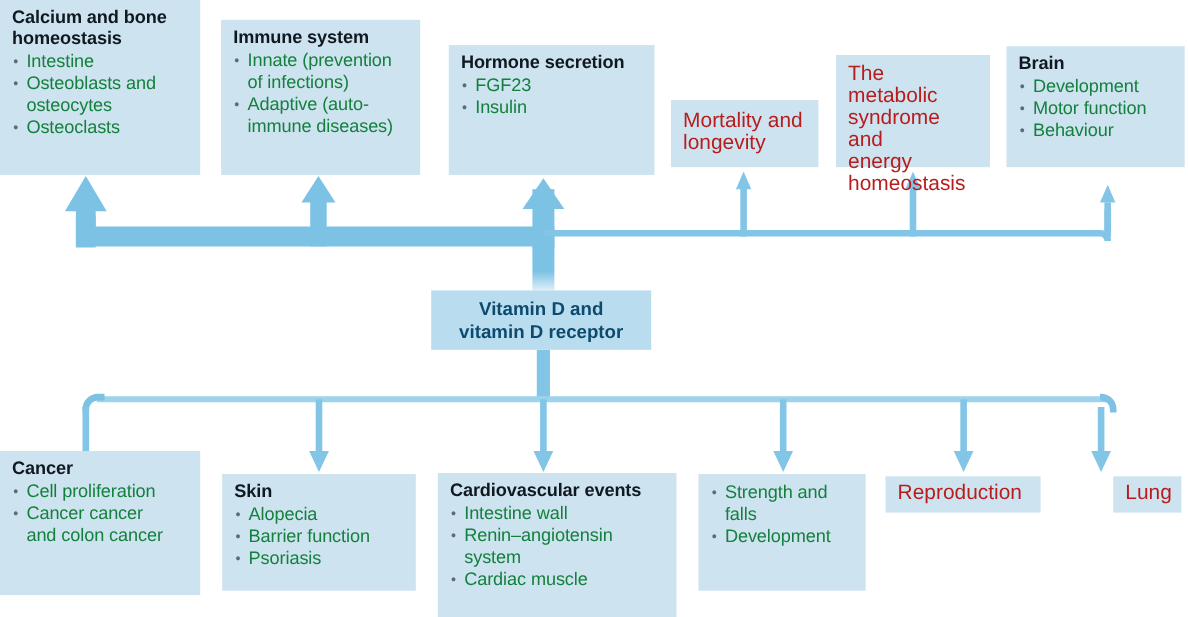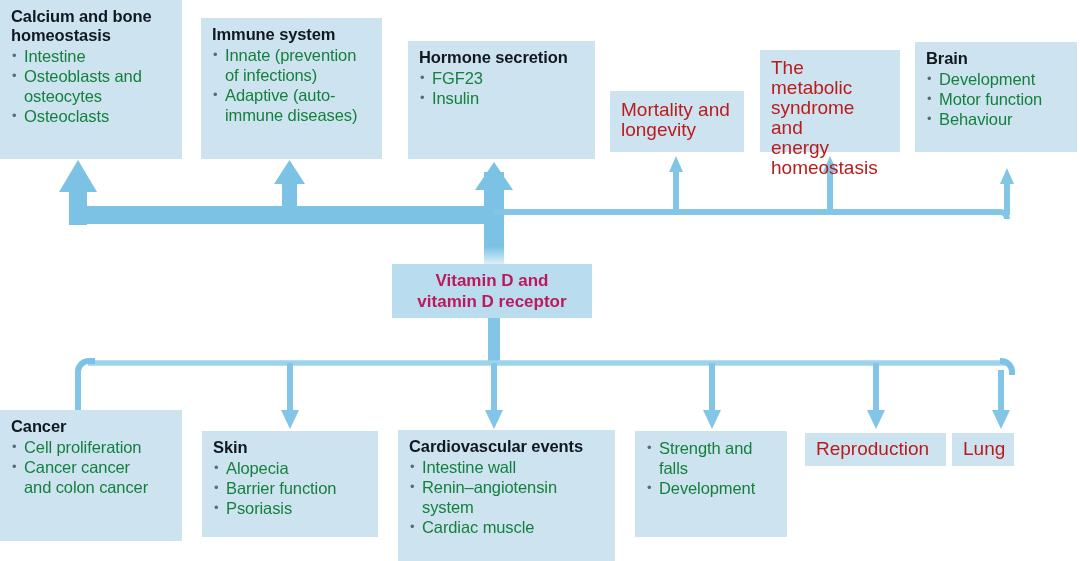--- a/index.html
+++ b/index.html
@@ -70,21 +70,21 @@
     background: #b9dcef;
     display: flex;
     align-items: center;
     justify-content: center;
     text-align: center;
   }
   #center-box .c-text {
     font-weight: bold;
     font-size: 17px;
     line-height: 21px;
-    color: #be185d;
+    color: #0c4a6e;
   }
   svg.arrows {
     position: absolute;
     left: 0;
     top: 0;
     width: 1080px;
     height: 561px;
     pointer-events: none;
   }
 </style>
@@ -296,17 +296,17 @@
         <span class="cont">falls</span>
       </li>
       <li><span>Development</span></li>
     </ul>
   </div>
 
   <div class="box" style="left:805px; top:433px; width:141px; height:33px; padding-top:6px;">
     <p class="b-plain">Reproduction</p>
   </div>
 
-  <div class="box" style="left:952px; top:433px; width:62px; height:33px; padding-top:6px;">
+  <div class="box" style="left:1012px; top:433px; width:62px; height:33px; padding-top:6px;">
     <p class="b-plain">Lung</p>
   </div>
 
 </div>
 
 </body></html>

